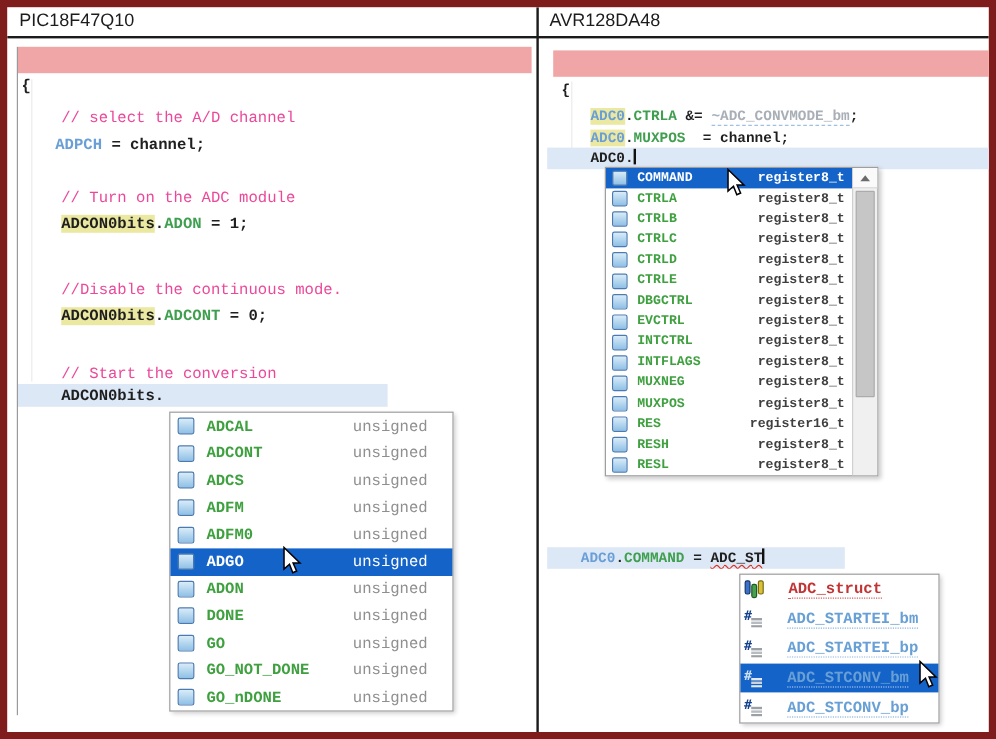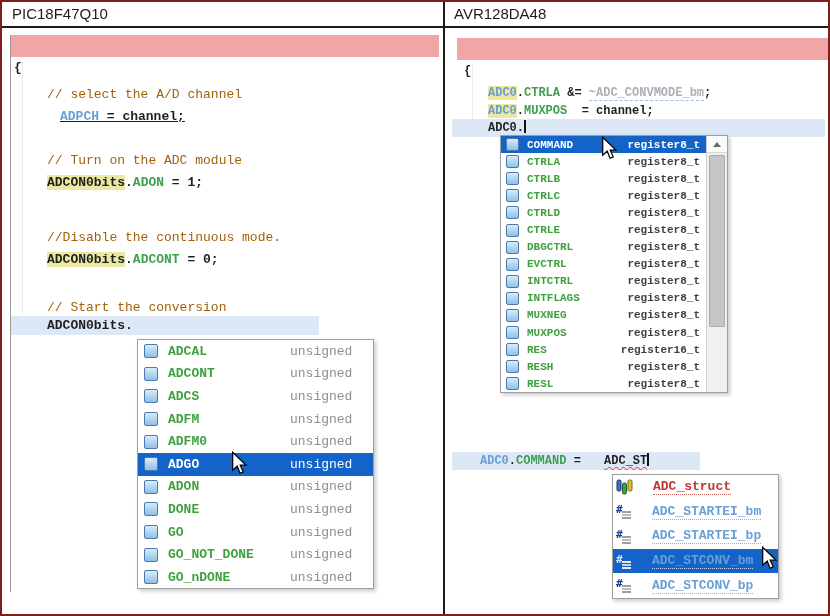--- a/index.html
+++ b/index.html
@@ -1,34 +1,34 @@
 <!DOCTYPE html>
 <html><head>
 <meta charset="utf-8">
 <style>
   html,body{margin:0;padding:0;background:#fff;}
-  .canvas{position:relative;width:830px;height:616px;background:#fff;border:2px solid #7f1d1d;box-sizing:border-box;overflow:hidden;
+  .canvas{position:relative;width:830px;height:616px;background:#fff;border:6px solid #7f1d1d;box-sizing:border-box;overflow:hidden;
           font-family:"Liberation Mono",monospace;}
   
   .divider-v{position:absolute;left:441px;top:0;width:2px;height:100%;background:#1b1b1b;}
   .header-sep{position:absolute;left:0;top:24px;width:100%;height:2px;background:#1b1b1b;}
   .hdr{position:absolute;top:3px;height:20px;line-height:20px;font:400 15px "Liberation Sans",sans-serif;color:#1c1c1c;}
   
   .code,.code *{white-space:pre;}
   .ln{position:absolute;font:700 13px "Liberation Mono",monospace;color:#1f1f1f;line-height:16px;}
   .ln-sm{position:absolute;font:700 12px "Liberation Mono",monospace;color:#1f1f1f;line-height:16px;}
-  .comment{font-weight:400;color:#a16207;}
+  .comment{font-weight:400;color:#ec4899;}
   .regid{color:#6a9ed6;}
   .greenid{color:#3f9f4f;}
   .grayid{font-weight:700;color:#a9afb6;border-bottom:1px dashed #9dc0e4;}
   .hl-y{background:#ebe8a2;}
   .band{position:absolute;overflow:hidden;}
   .band.pink{background:#f0a6a6;height:22px;line-height:22px;}
   .band.blue{background:#dde8f6;}
-  .err{text-decoration:underline wavy #e03020 1px;text-underline-offset:2px;margin-left:16px;}
+  .err{text-decoration:underline wavy #e03020 1px;text-underline-offset:2px;}
   .caret{display:inline-block;width:2px;height:13px;background:#111;vertical-align:-2px;}
   .edge{position:absolute;background:#9a9a9a;}
   .guide{position:absolute;width:1px;background:#ececec;}
   
   .popup{position:absolute;background:#fff;border:1px solid #9e9e9e;box-shadow:2px 2px 4px rgba(0,0,0,.22);box-sizing:border-box;}
   .lp-row{height:22.6px;display:flex;align-items:center;padding:0 4px 0 6px;box-sizing:border-box;}
   .lp-name{margin-left:10px;width:122px;color:#3fa040;font:700 13px "Liberation Mono",monospace;}
   .lp-type{color:#8f8f8f;font:400 13px "Liberation Mono",monospace;}
   .sel{background:#1463c8;}
   .sel .lp-name,.sel .lp-type,.sel .rp-name,.sel .rp-type,.sel .p2-name{color:#fff;border-color:rgba(255,255,255,.75);}
@@ -62,21 +62,21 @@
 
   <div class="edge" style="left:8px;top:33px;width:1px;height:557px;"></div>
   <div class="guide" style="left:20px;top:60px;height:252px;"></div>
 
   <div class="band pink code" style="left:9px;top:33px;width:425px;padding-left:3px;">
     
   </div>
 
   <div class="ln code" style="left:12px;top:58px;"><span>{</span></div>
   <div class="ln code" style="left:45px;top:85px;"><span class="comment">// select the A/D channel</span></div>
-  <div class="ln code" style="left:58px;top:107px;text-decoration:underline;"><span class="regid">ADPCH</span><span> = channel;</span></div>
+  <div class="ln code" style="left:40px;top:107px;"><span class="regid">ADPCH</span><span> = channel;</span></div>
   <div class="ln code" style="left:45px;top:151px;"><span class="comment">// Turn on the ADC module</span></div>
   <div class="ln code" style="left:45px;top:173px;"><span class="hl-y">ADCON0bits</span><span>.</span><span class="greenid">ADON</span><span> = 1;</span></div>
   <div class="ln code" style="left:45px;top:228px;"><span class="comment">//Disable the continuous mode.</span></div>
   <div class="ln code" style="left:45px;top:250px;"><span class="hl-y">ADCON0bits</span><span>.</span><span class="greenid">ADCONT</span><span> = 0;</span></div>
   <div class="ln code" style="left:45px;top:298px;text-align:center;"><span class="comment">// Start the conversion</span></div>
 
   <div class="band blue" style="left:9px;top:314px;width:308px;height:19px;">
     <span class="ln code" style="left:36px;top:2px;">ADCON0bits.</span>
   </div>
 

